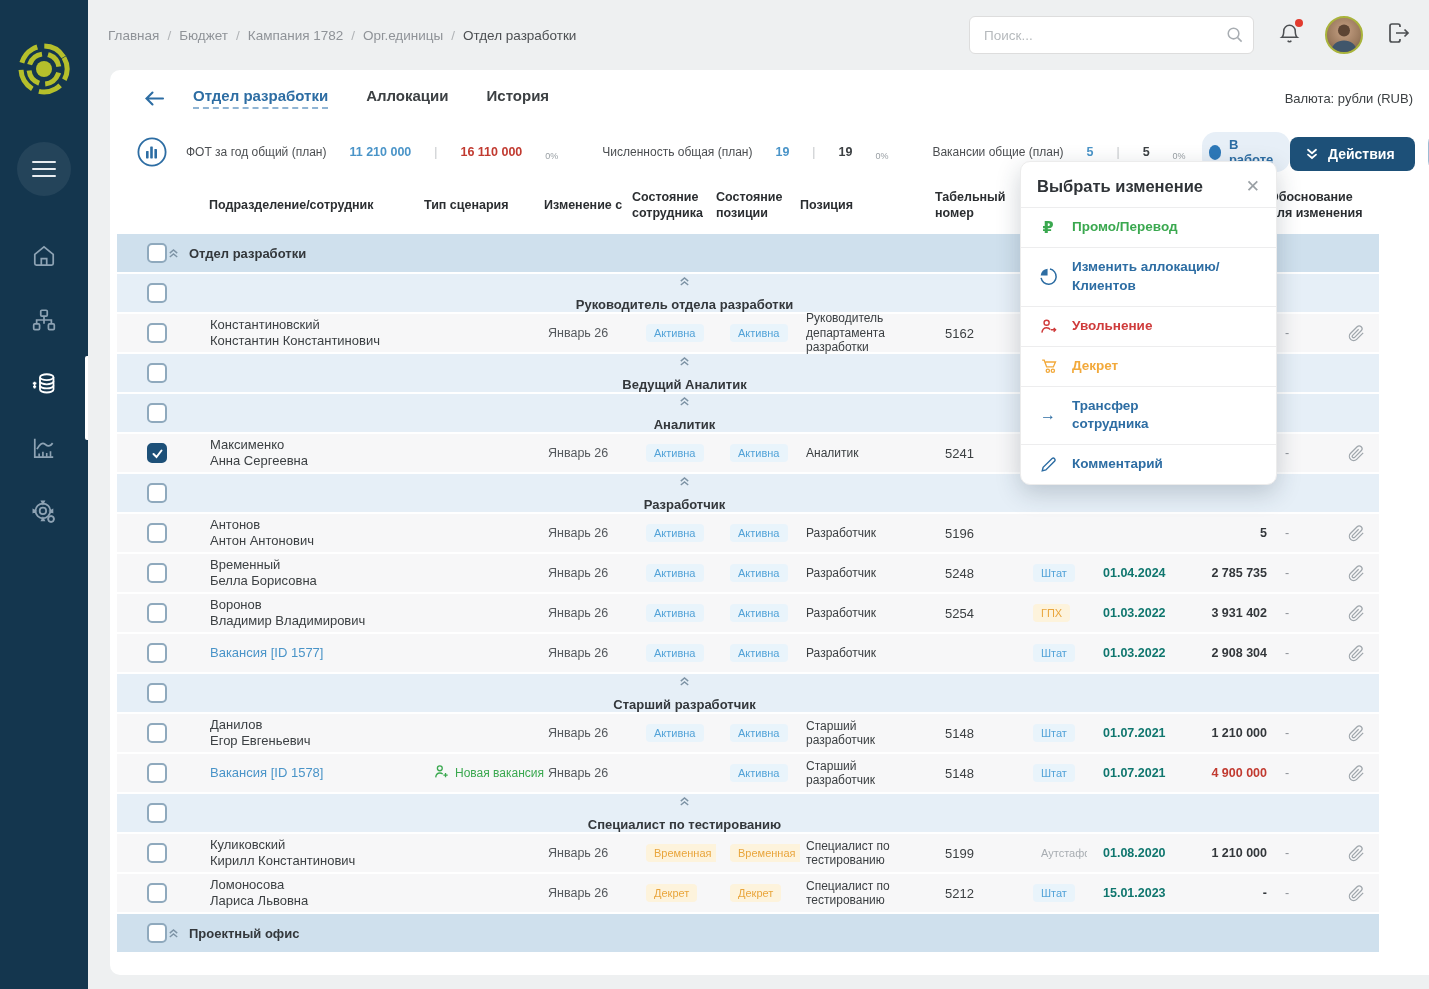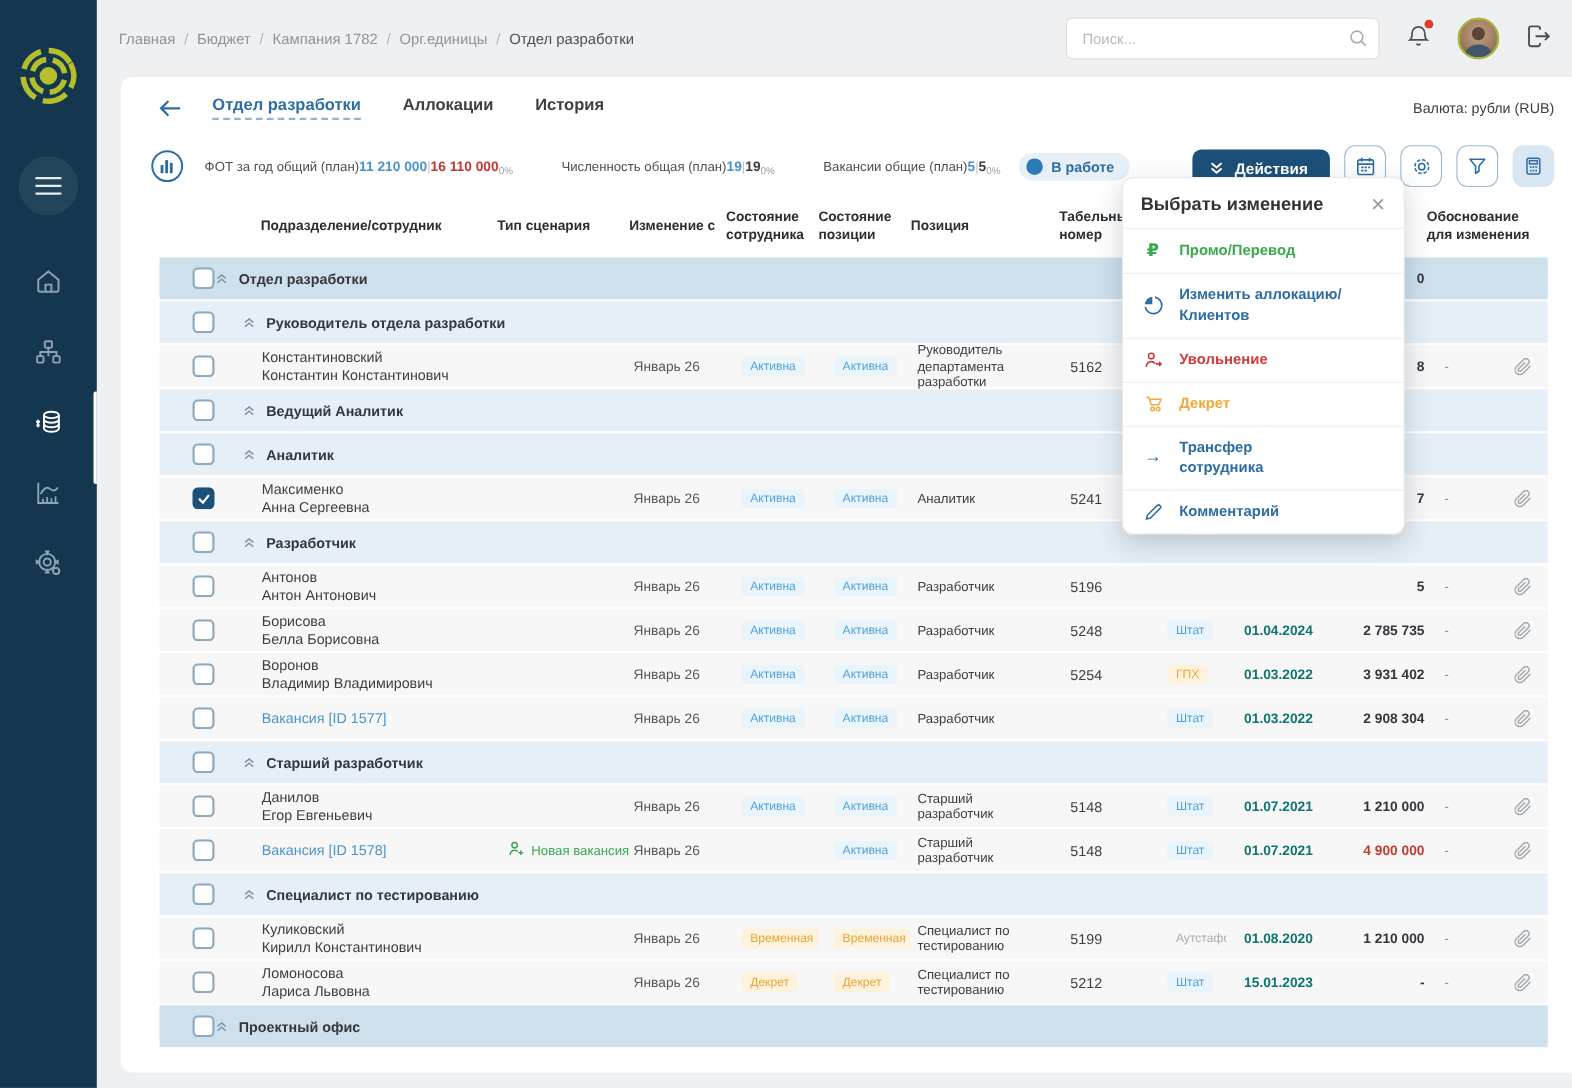--- a/index.html
+++ b/index.html
@@ -43,51 +43,51 @@
   .tabs-row { display:flex; align-items:center; height:56px; padding:0 16px 0 34px; }
   .back-btn { cursor:pointer; margin-right:28px; display:flex; align-items:center; }
   .tabs { display:flex; gap:38px; }
   .tab { font-size:15px; font-weight:700; color:#3c4043; cursor:pointer; padding-bottom:3px; }
   .tab.active { color:#2d6da3; border-bottom:2px dashed #8fb4d4; }
   .currency { margin-left:auto; font-size:13px; color:#3c4043; }
 
   .stats-row { display:flex; align-items:center; padding:6px 16px 10px 26px; }
   .stat-circle { width:32px; height:32px; margin-right:18px; }
   .stats { display:flex; gap:44px; align-items:center; }
-  .stat { font-size:12px; color:#4c4f52; display:flex; align-items:baseline; gap:0; white-space:nowrap; }
+  .stat { font-size:12px; color:#4c4f52; display:flex; align-items:baseline; gap:23px; white-space:nowrap; }
   .stat .v1 { color:#4a94c8; font-weight:700; font-size:12.5px; }
   .stat .vsep { color:#c3c6c9; }
   .stat .v2 { color:#3c4043; font-weight:700; font-size:12.5px; }
   .stat .v2.red { color:#c13a30; }
   .stat .pct { font-size:9px; color:#9aa0a5; position:relative; top:3px; }
   .status-pill { margin-left:16px; display:flex; align-items:center; gap:8px; background:#e7eff7; border-radius:14px;
     padding:5px 14px 5px 7px; font-size:13px; color:#2d6da3; font-weight:600; }
   .status-dot { width:15px; height:15px; border-radius:50%; background:#2d78b8; }
   .actions-zone { margin-left:auto; display:flex; align-items:flex-end; gap:13px; }
   .btn-actions { display:flex; align-items:center; gap:9px; background:#1d5078; color:#fff; font-weight:700;
     font-size:14px; padding:9px 20px 9px 15px; border:none; border-radius:8px; cursor:pointer; font-family:inherit; }
   .icon-btn { width:38px; height:38px; border-radius:10px; border:1.5px solid #9dbcd4; background:#fff;
     display:flex; align-items:center; justify-content:center; cursor:pointer; }
   .icon-btn.filled { background:#d9e7f3; border:none; }
 
   
-  .tbl { position:absolute; left:35px; top:108px; width:1262px; }
+  .tbl { position:absolute; left:7px; top:108px; width:1262px; }
   .tgrid { display:grid; grid-template-columns:72px 235px 120px 88px 84px 84px 135px 70px 82px 90px 92px 110px; }
   .thead { height:56px; align-items:center; font-size:12.5px; font-weight:700; color:#2b2e31; line-height:1.25; }
   .thead .th { padding-right:6px; }
   .thead .th:nth-child(2){ padding-left:20px; }
   .trow { height:38px; margin-bottom:2px; align-items:center; font-size:12.5px; color:#3c4043; }
   .trow.emp { background:#f7f7f8; }
   .trow.group1 { background:#cfe0ed; }
   .trow.group2 { background:#e6eff7; }
   .cell { overflow:hidden; }
   .c-cb { grid-column:1; padding-left:30px; }
   .c-glabel { grid-column:2 / 11; display:flex; align-items:center; gap:9px; font-weight:700; color:#33373b; font-size:13px; }
   .group1 .c-glabel { margin-left:-22px; }
-  .group2 .c-glabel { margin-left:3px; }
+  .group2 .c-glabel { margin-left:3px;flex-direction:column; }
   .gchev { display:flex; cursor:pointer; }
   .c-name { grid-column:2; padding-left:21px; line-height:1.22; font-size:13px; color:#3c4043; }
   .c-name .nlink { color:#4a94c8; cursor:pointer;text-align:center; }
   .c-scn { grid-column:3; padding-left:10px; display:flex; align-items:center; gap:6px; color:#3aa84f; font-size:12px; }
   .c-chg { grid-column:4; padding-left:4px; color:#55595d; }
   .c-st1 { grid-column:5; } .c-st2 { grid-column:6; }
   .c-st1,.c-st2 { display:flex; justify-content:flex-start; padding-left:14px; }
   .badge { font-size:11px; padding:3px 8px; border-radius:4px; white-space:nowrap; }
   .badge.blue { color:#53a3d8; background:#e9f4fb; }
   .badge.orange { color:#e9a53c; background:#fdf3dc; }
@@ -479,21 +479,21 @@
                 <path d="M21.4 11.05l-9.19 9.19a6 6 0 01-8.49-8.49l9.19-9.19a4 4 0 015.66 5.66l-9.2 9.19a2 2 0 01-2.83-2.83l8.49-8.48"></path>
               </svg>
             </span>
           </div>
         </div>
         <div class="trow tgrid emp">
           <div class="cell c-cb">
             <div class="cb"></div>
           </div>
           <div class="cell c-name">
-            <div>Борисова</div>
+            <div>Временный</div>
             <div>Белла Борисовна</div>
           </div>
           <div class="cell c-chg">Январь 26</div>
           <div class="cell c-st1">
             <span class="badge blue">Активна</span>
           </div>
           <div class="cell c-st2">
             <span class="badge blue">Активна</span>
           </div>
           <div class="cell c-pos">Разработчик</div>

